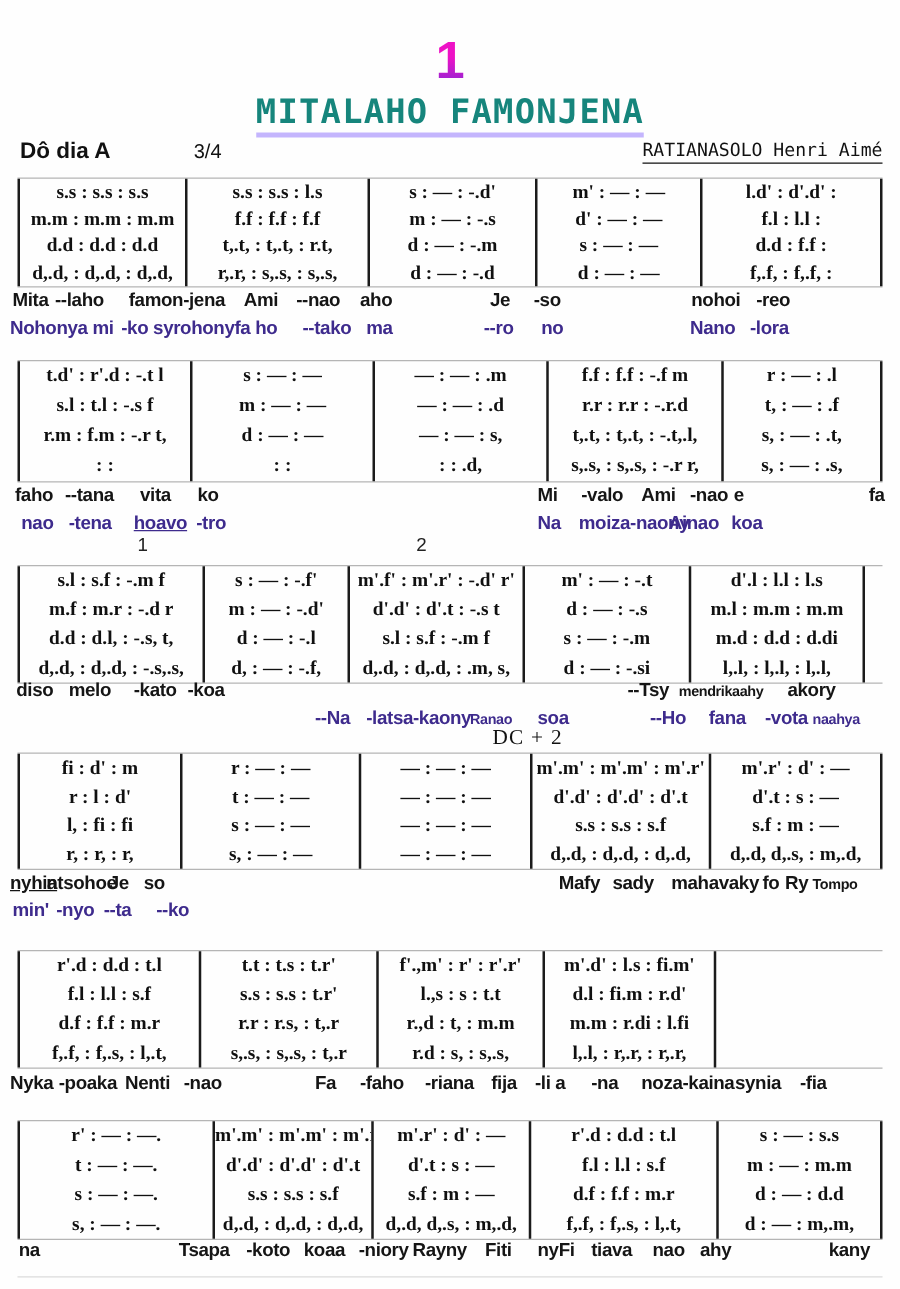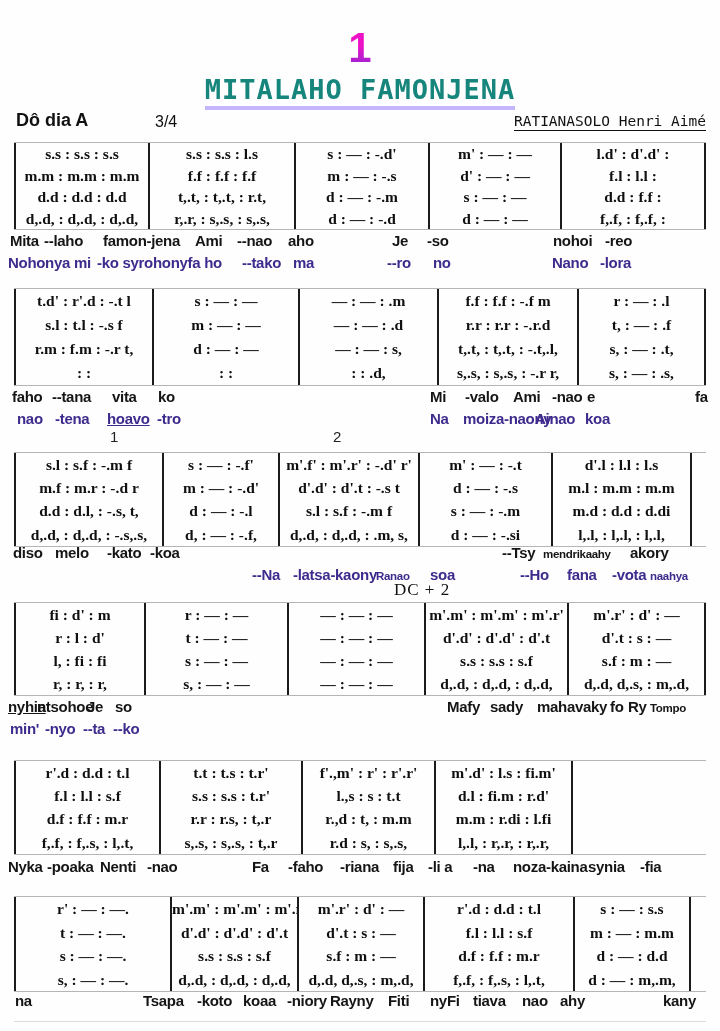--- a/index.html
+++ b/index.html
@@ -220,21 +220,21 @@
         <div class="vrow">d'.t : s : —</div>
         <div class="vrow">s.f : m : —</div>
         <div class="vrow">d,.d, d,.s, : m,.d,</div>
       </div>
       <div class="measure" style="width: 150px;">
         <div class="vrow">r'.d : d.d : t.l</div>
         <div class="vrow">f.l : l.l : s.f</div>
         <div class="vrow">d.f : f.f : m.r</div>
         <div class="vrow">f,.f, : f,.s, : l,.t,</div>
       </div>
-      <div class="measure last" style="width: 118px;">
+      <div class="measure last" style="width: 133px;">
         <div class="vrow">s : — : s.s</div>
         <div class="vrow">m : — : m.m</div>
         <div class="vrow">d : — : d.d</div>
         <div class="vrow">d : — : m,.m,</div>
       </div>
     </div>
   </div>
 <div id="lyrics">
     <div class="lyr abs" style="top: 232px;">
       <span style="left: 10px;">Mita</span>
@@ -308,21 +308,21 @@
       <span style="left: 490px;">sady</span>
       <span style="left: 537px;">mahavaky</span>
       <span style="left: 610px;">fo</span>
       <span style="left: 628px;">Ry</span>
       <span class="sm" style="left: 650px;">Tompo</span>
     </div>
     <div class="lyr abs purple" style="top: 720px;">
       <span style="left: 10px;">min'</span>
       <span style="left: 45px;">-nyo</span>
       <span style="left: 83px;">--ta</span>
-      <span style="left: 113px;">--ko</span>
+      <span style="left: 125px;">--ko</span>
     </div>
     <div class="lyr abs" style="top: 858px;">
       <span style="left: 8px;">Nyka</span>
       <span style="left: 47px;">-poaka</span>
       <span style="left: 100px;">Nenti</span>
       <span style="left: 147px;">-nao</span>
       <span style="left: 252px;">Fa</span>
       <span style="left: 288px;">-faho</span>
       <span style="left: 340px;">-riana</span>
       <span style="left: 393px;">fija</span>

